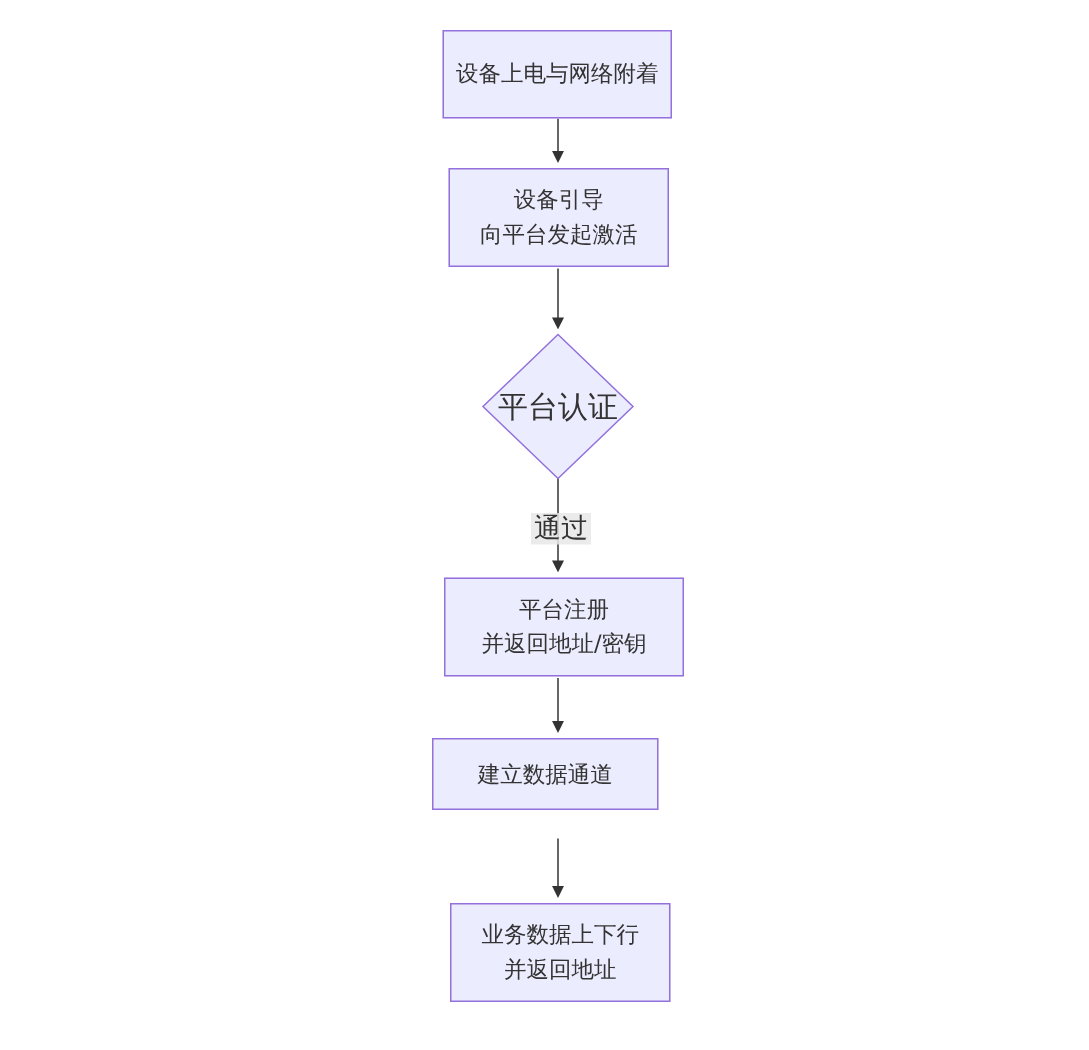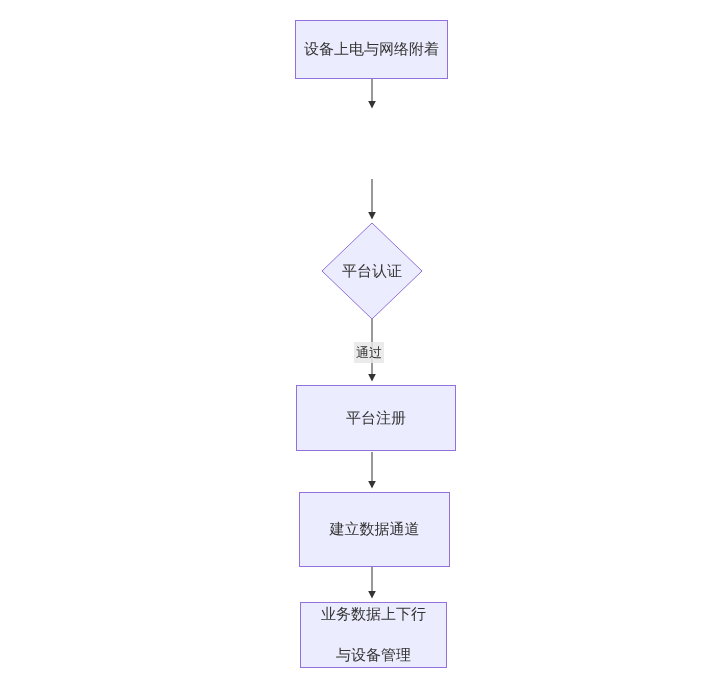--- a/index.html
+++ b/index.html
@@ -46,30 +46,30 @@
   .diamond-svg {
     position: absolute;
     z-index: 2;
   }
   .diamond-text {
     position: absolute;
     z-index: 3;
     display: flex;
     align-items: center;
     justify-content: center;
-    font-size: 15px;
+    font-size: 20px;
     color: #333333;
     white-space: nowrap;
   }
   .edge-label {
     position: absolute;
     z-index: 4;
     background: rgba(232, 232, 232, 0.85);
     color: #333333;
-    font-size: 13px;
+    font-size: 18px;
     line-height: 19px;
     padding: 1px 2px;
     white-space: nowrap;
   }
 </style>
 </head>
 <body>
 
 <div class="canvas">
 
@@ -83,34 +83,39 @@
     <line x1="372" y1="179" x2="372" y2="218" stroke="#333333" stroke-width="1" marker-end="url(#arrowhead)"></line>
     <line x1="372" y1="319" x2="372" y2="380" stroke="#333333" stroke-width="1" marker-end="url(#arrowhead)"></line>
     <line x1="372" y1="452" x2="372" y2="487" stroke="#333333" stroke-width="1" marker-end="url(#arrowhead)"></line>
     <line x1="372" y1="559" x2="372" y2="597" stroke="#333333" stroke-width="1" marker-end="url(#arrowhead)"></line>
   </svg>
 
   <div class="node rect" style="left:295px; top:20px; width:153px; height:59px;">
     <span class="nl">设备上电与网络附着</span>
   </div>
 
+  <div class="node rect" style="left:299px; top:112px; width:147px; height:66px;">
+    <span class="nl">设备引导</span>
+    <span class="nl">向平台发起激活</span>
+  </div>
 
   <svg class="diamond-svg" style="left:321px; top:222px;" width="102" height="98" viewBox="0 0 102 98" xmlns="http://www.w3.org/2000/svg">
     <polygon points="51,1 101,49 51,97 1,49" fill="#ECECFF" stroke="#9370DB" stroke-width="1"></polygon>
   </svg>
   <div class="diamond-text" style="left:321px; top:222px; width:102px; height:98px;">平台认证</div>
 
   <div class="edge-label" style="left:354px; top:342px;">通过</div>
 
   <div class="node rect" style="left:296px; top:385px; width:160px; height:66px;">
     <span class="nl">平台注册</span>
+    <span class="nl">并返回地址/密钥</span>
   </div>
 
-  <div class="node rect" style="left:299px; top:492px; width:151px; height:75px;">
+  <div class="node rect" style="left:288px; top:492px; width:151px; height:48px;">
     <span class="nl">建立数据通道</span>
   </div>
 
-  <div class="node rect" style="left:300px; top:602px; width:147px; height:66px;justify-content:space-between;">
+  <div class="node rect" style="left:300px; top:602px; width:147px; height:66px;">
     <span class="nl">业务数据上下行</span>
-    <span class="nl">与设备管理</span>
+    <span class="nl">并返回地址</span>
   </div>
 
 </div>
 
 </body></html>

